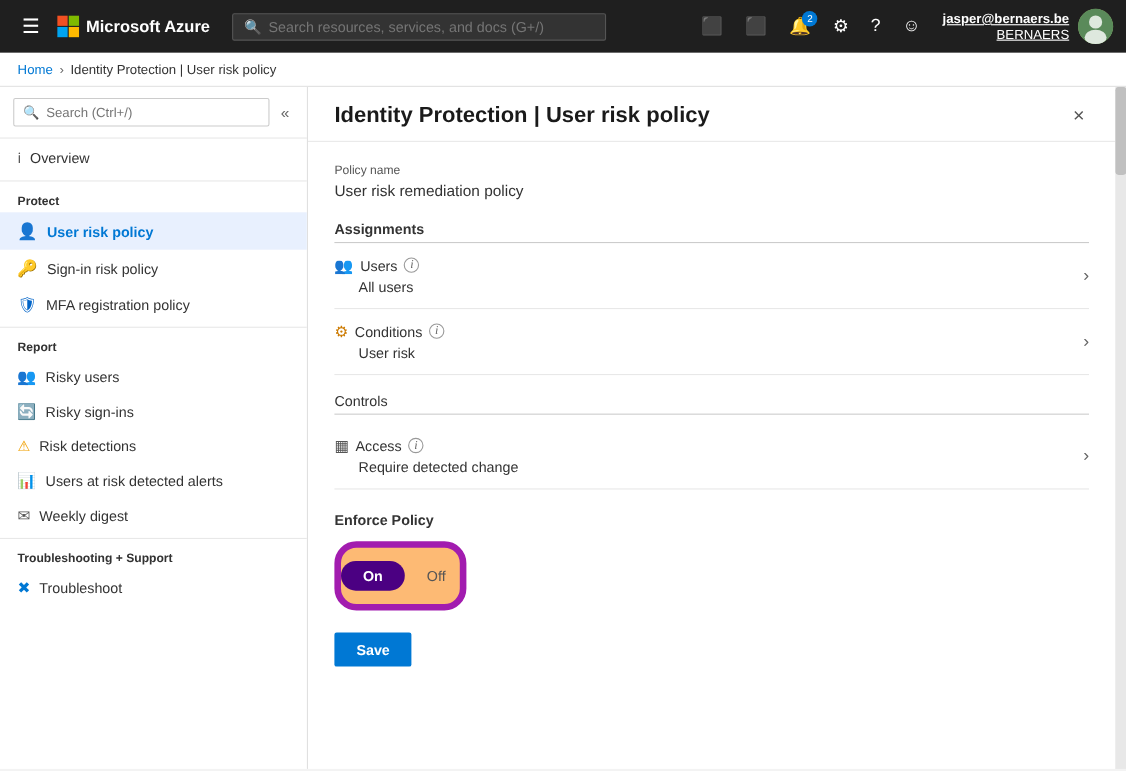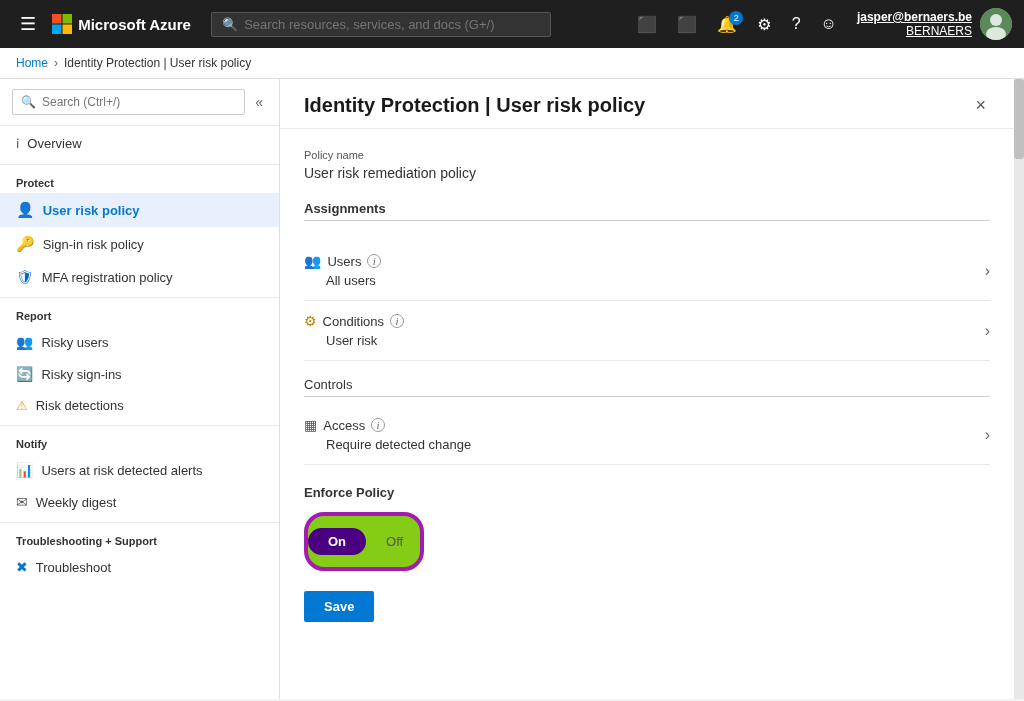--- a/index.html
+++ b/index.html
@@ -66,40 +66,40 @@
     .content-close { font-size: 18px; cursor: pointer; color: #555; padding: 4px; }
 
     
     .policy-content { flex: 1; overflow-y: auto; padding: 20px 24px; position: relative; }
     .policy-content::-webkit-scrollbar { width: 8px; }
     .policy-content::-webkit-scrollbar-thumb { background: #ccc; border-radius: 3px; }
 
     .policy-name-label { font-size: 11px; color: #555; margin-bottom: 4px; }
     .policy-name-value { font-size: 14px; color: #333; margin-bottom: 20px; }
 
-    .section-label { font-size: 13px; font-weight: 600; color: #333; margin-bottom: 20px; padding-bottom: 4px; border-bottom: 1px solid #ccc; }
+    .section-label { font-size: 13px; font-weight: 600; color: #333; margin-bottom: 0; padding-bottom: 4px; border-bottom: 1px solid #ccc; }
 
     .assignment-row { display: flex; align-items: flex-start; justify-content: space-between; padding: 12px 0; border-bottom: 1px solid #e8e8e8; cursor: pointer; }
     .assignment-left { display: flex; flex-direction: column; gap: 4px; }
     .assignment-header { display: flex; align-items: center; gap: 6px; font-size: 13px; font-weight: 500; color: #333; }
     .assignment-value { font-size: 13px; color: #333; padding-left: 22px; }
     .assignment-chevron { color: #666; font-size: 16px; align-self: center; }
     .assignment-icon { font-size: 14px; }
     .icon-users-assign { color: #0078d4; }
     .icon-conditions { color: #cc7a00; }
     .icon-access { color: #555; }
 
     .info-icon { color: #666; font-size: 11px; border: 1px solid #999; border-radius: 50%; width: 14px; height: 14px; display: inline-flex; align-items: center; justify-content: center; cursor: pointer; font-style: italic; font-family: serif; }
 
     .controls-section { margin-top: 16px; }
     .controls-label { font-size: 13px; font-weight: 400; color: #333; margin-bottom: 8px; padding-bottom: 4px; border-bottom: 1px solid #ccc; }
 
     .enforce-section { margin-top: 20px; }
     .enforce-label { font-size: 13px; font-weight: 600; color: #333; margin-bottom: 12px; }
-    .toggle-group { display: flex; align-items: center; background: #84cc16; border-radius: 20px; width: 120px; overflow: hidden; border: 4px solid #a21caf; }
+    .toggle-group { display: flex; align-items: center; background: #fdba74; border-radius: 20px; width: 120px; overflow: hidden; border: 6px solid #a21caf; }
     .toggle-on { background: #4b0082; color: #fff; padding: 6px 20px; border-radius: 18px; font-size: 13px; font-weight: 600; cursor: pointer; }
     .toggle-off { background: transparent; color: #555; padding: 18px 20px; font-size: 13px; cursor: pointer; }
 
     .save-btn { display: inline-block; background: #0078d4; color: #fff; padding: 8px 20px; border: none; border-radius: 2px; font-size: 13px; font-weight: 600; cursor: pointer; margin-top: 20px; }
 
     
     .content-wrapper { display: flex; flex: 1; overflow: hidden; }
     .content-scroll-bar { width: 10px; background: #e8e8e8; flex-shrink: 0; position: relative; }
     .content-scroll-thumb { position: absolute; top: 0; width: 10px; height: 80px; background: #c0c0c0; border-radius: 3px; }
   </style>
@@ -193,21 +193,20 @@
       </div>
       <div class="sidebar-item">
         <span class="icon-risky-signin">🔄</span>
         <span>Risky sign-ins</span>
       </div>
       <div class="sidebar-item">
         <span class="icon-risk-det">⚠</span>
         <span>Risk detections</span>
       </div>
 
-      <div class="sidebar-section-label">Notify</div>
 
       <div class="sidebar-item">
         <span class="icon-alerts">📊</span>
         <span>Users at risk detected alerts</span>
       </div>
       <div class="sidebar-item">
         <span class="icon-digest">✉</span>
         <span>Weekly digest</span>
       </div>
 

